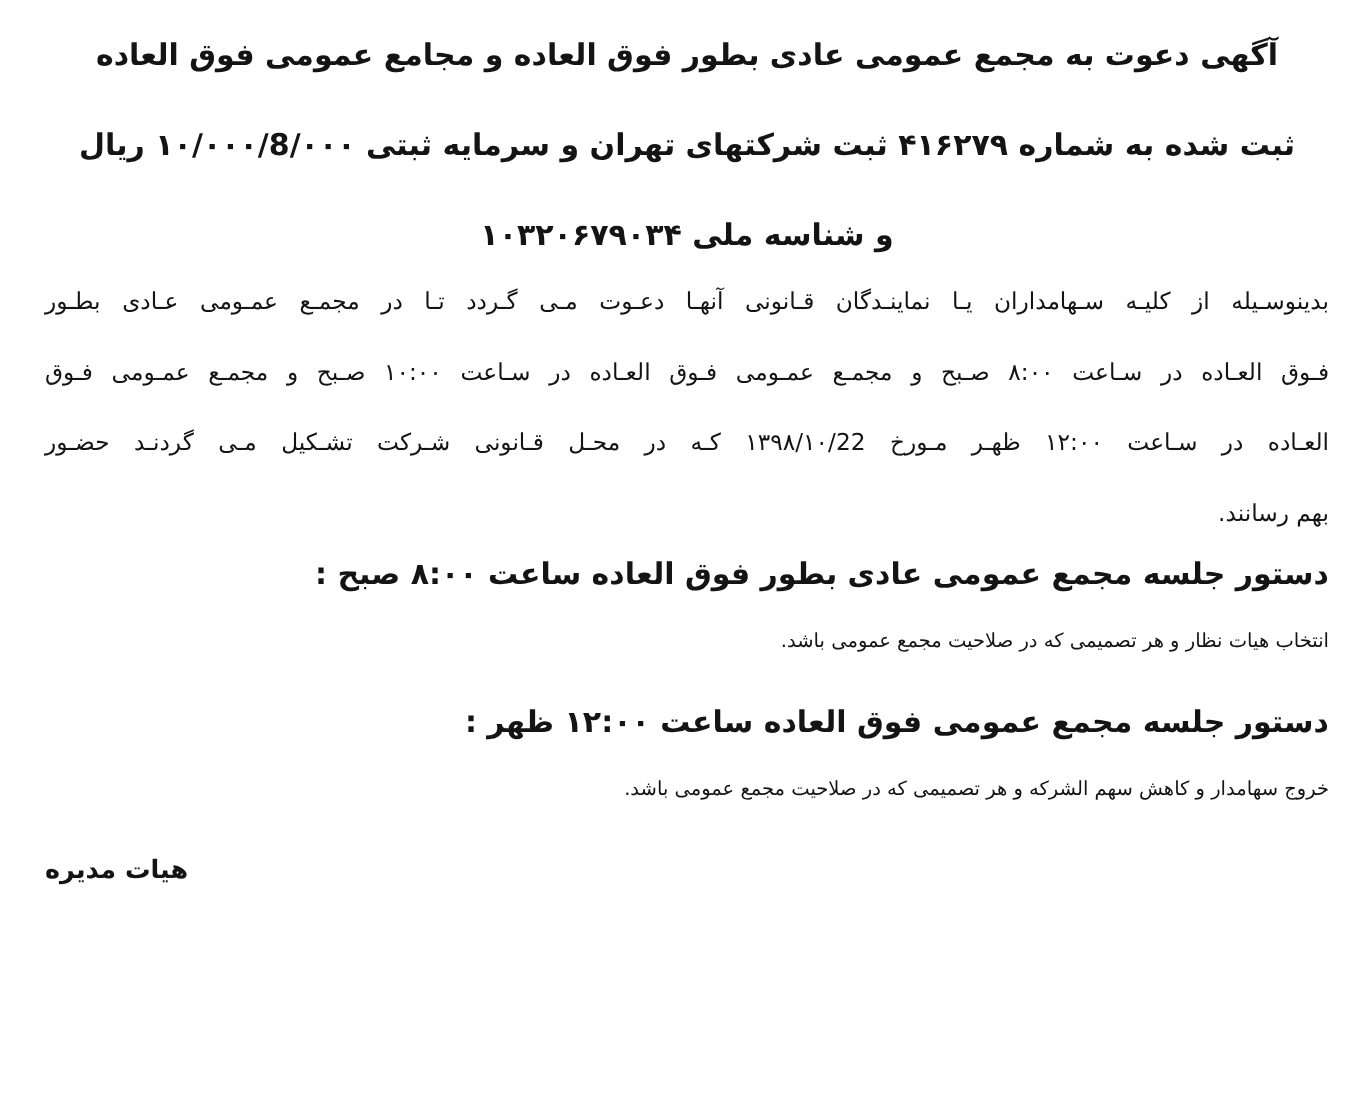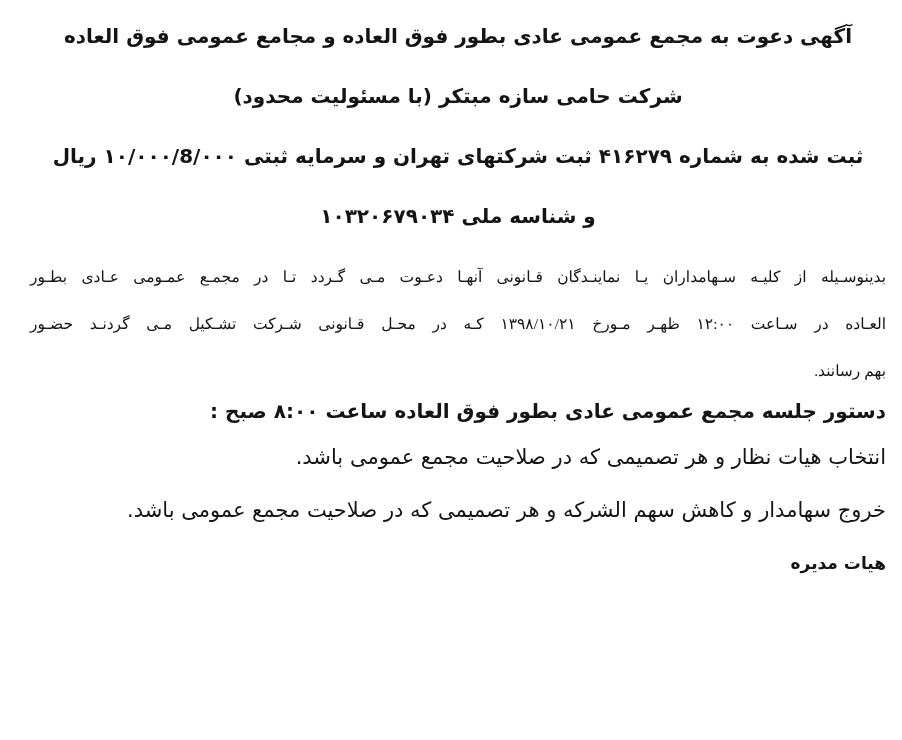--- a/index.html
+++ b/index.html
@@ -21,90 +21,90 @@
   }
   
   .header { text-align: center; }
   .h-line {
     font-weight: bold;
     font-size: 20px;
     line-height: 32px;
     margin-bottom: 28px;
     white-space: nowrap;
   }
-  .h-line.last { margin-bottom: 32px; }
+  .h-line.last { margin-bottom: 16px; }
   
   .intro { }
   .p-line {
     font-size: 15.5px;
     line-height: 26px;
     margin-bottom: 21px;
     text-align: justify;
     text-align-last: justify;
     white-space: nowrap;
     overflow: visible;
-    font-family: Liberation Serif, serif;
   }
   .p-line.p-last {
     text-align: right;
     text-align-last: right;
     margin-bottom: 14px;
   }
   
   .agenda-heading {
     font-weight: bold;
     font-size: 20px;
     line-height: 27px;
     margin-bottom: 19px;
     text-align: right;
     white-space: nowrap;
   }
   .agenda-body {
-    font-size: 21px;
+    font-size: 13px;
     line-height: 26px;
     margin-bottom: 27px;
     text-align: right;
     white-space: nowrap;
   }
   
   .signature {
     margin-top: 26px;
     font-weight: bold;
     font-size: 17px;
     line-height: 26px;
-    text-align: right;
+    text-align: left;
   }
 </style>
 </head>
 <body>
 
 <div class="page">
 
   <div class="header">
     <div class="h-line">آگهی دعوت به مجمع عمومی عادی بطور فوق العاده و مجامع عمومی فوق العاده</div>
-    <div class="h-line">شرکت حامی سازه مبتکر (با مسئولیت محدود)</div>
     <div class="h-line">ثبت شده به شماره ۴۱۶۲۷۹ ثبت شرکتهای تهران و سرمایه ثبتی ۱۰/۰۰۰/8/۰۰۰ ریال</div>
     <div class="h-line last">و شناسه ملی ۱۰۳۲۰۶۷۹۰۳۴</div>
   </div>
 
   <div class="intro">
     <div class="p-line">بدینوسـیله از کلیـه سـهامداران یـا نماینـدگان قـانونی آنهـا دعـوت مـی گـردد تـا در مجمـع عمـومی عـادی بطـور</div>
-    <div class="p-line">العـاده در سـاعت ۱۲:۰۰ ظهـر مـورخ ۱۳۹۸/۱۰/۲۱ کـه در محـل قـانونی شـرکت تشـکیل مـی گردنـد حضـور</div>
+    <div class="p-line">فـوق العـاده در سـاعت ۸:۰۰ صـبح و مجمـع عمـومی فـوق العـاده در سـاعت ۱۰:۰۰ صـبح و مجمـع عمـومی فـوق</div>
+    <div class="p-line">العـاده در سـاعت ۱۲:۰۰ ظهـر مـورخ ۱۳۹۸/۱۰/22 کـه در محـل قـانونی شـرکت تشـکیل مـی گردنـد حضـور</div>
     <div class="p-line p-last">بهم رسانند.</div>
   </div>
 
   <div class="agenda">
 
     <div class="agenda-section">
       <div class="agenda-heading">دستور جلسه مجمع عمومی عادی بطور فوق العاده ساعت ۸:۰۰ صبح :</div>
       <div class="agenda-body">انتخاب هیات نظار و هر تصمیمی که در صلاحیت مجمع عمومی باشد.</div>
     </div>
 
 
     <div class="agenda-section">
+      <div class="agenda-heading">دستور جلسه مجمع عمومی فوق العاده ساعت ۱۲:۰۰ ظهر :</div>
       <div class="agenda-body">خروج سهامدار و کاهش سهم الشرکه و هر تصمیمی که در صلاحیت مجمع عمومی باشد.</div>
     </div>
 
   </div>
 
   <div class="signature">هیات مدیره</div>
 
 </div>
 
 </body></html>

